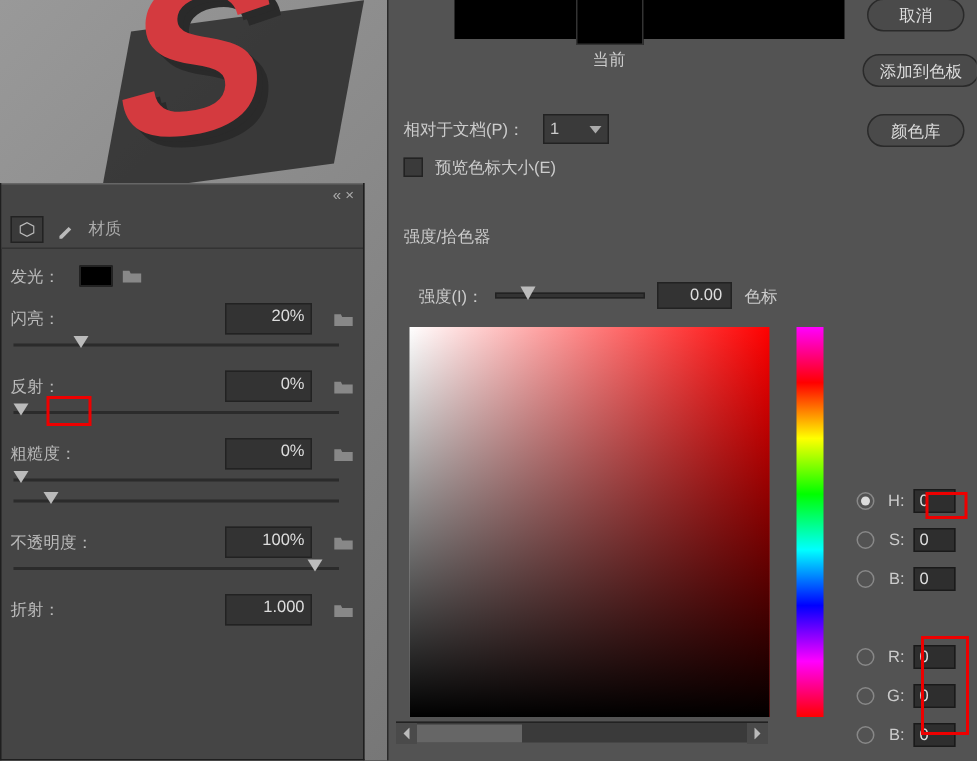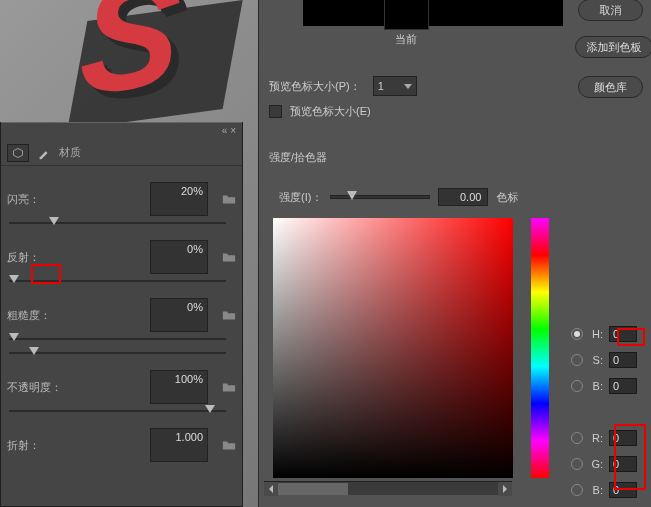--- a/index.html
+++ b/index.html
@@ -19,21 +19,21 @@
 .mat{color:#aaa}
 .props-body{padding:8px 6px}
 .row{display:flex;align-items:center;height:20px;margin-bottom:2px}
 .row .lab{width:46px;color:#bbb;white-space:nowrap}
 .color-sw{width:22px;height:14px;border:1px solid #222;background:#555;margin-right:6px}
 .folder-ic{width:14px;height:12px;opacity:.8}
 .sphere{position:absolute;right:14px;top:198px;width:50px;height:50px;border-radius:50%;background:radial-gradient(circle at 35% 30%,#fff 0%,#ddd 25%,#666 60%,#222 100%)}
 .sphere-sh{position:absolute;right:10px;top:244px;width:56px;height:10px;background:radial-gradient(ellipse,#222 0,transparent 70%)}
 .slider-row{margin-top:8px;margin-bottom:2px;display:flex;align-items:center;gap:8px}
 .slider-lab{width:52px;color:#bbb;white-space:nowrap}
-.pct-input{width:58px;height:34px;background:#333;border:1px solid #222;color:#ddd;text-align:right;padding-right:4px;line-height:16px}
+.pct-input{width:58px;height:21px;background:#333;border:1px solid #222;color:#ddd;text-align:right;padding-right:4px;line-height:16px}
 .slider-track{height:14px;position:relative}
 .slider-line{position:absolute;left:2px;right:10px;top:4px;height:2px;background:#2b2b2b}
 .slider-knob{position:absolute;top:-1px;width:0;height:0;border-left:5px solid transparent;border-right:5px solid transparent;border-top:8px solid #bbb}
 .redbox{border:2px solid #e00;position:absolute}
 .dialog{position:absolute;left:258px;top:0;right:0;height:507px;background:#535353;border-left:1px solid #2a2a2a}
 .dlg-top{height:45px;position:relative}
 .swatch-prev{position:absolute;left:44px;top:-4px;width:260px;height:30px;background:#000}
 .swatch-dark{position:absolute;left:125px;top:-4px;width:45px;height:34px;background:#000;border:1px solid #333}
 .swatch-lbl{position:absolute;left:136px;top:32px;color:#ccc}
 .btn{width:65px;height:22px;background:#4a4a4a;border:1px solid #2a2a2a;border-radius:11px;display:flex;align-items:center;justify-content:center;color:#ddd}
@@ -84,20 +84,27 @@
       <svg class="brush-ic" viewBox="0 0 16 16">
           <path d="M2 5l6-3 6 3v6l-6 3-6-3z" fill="none" stroke="#bbb" stroke-width="1"></path>
         </svg>
     </span>
     <svg width="14" height="14" viewBox="0 0 16 16">
         <path d="M3 13l7-7 2 2-7 7H3z" fill="#bbb"></path>
       </svg>
     <span class="mat">材质</span>
   </div>
   <div class="props-body">
+    <div class="row">
+      <span class="lab">发光：</span>
+      <span class="color-sw" style="background:#000"></span>
+      <svg class="folder-ic" viewBox="0 0 16 12">
+          <path d="M1 2h5l1 2h8v7H1z" fill="#999"></path>
+        </svg>
+    </div>
 
     <div id="sliders">
         <div class="slider-row">
           <span class="slider-lab">闪亮：</span>
           <span style="flex:1"></span>
           <span class="pct-input">20%</span>
           <svg class="folder-ic" style="margin-left:6px" viewBox="0 0 16 12">
             <path d="M1 2h5l1 2h8v7H1z" fill="#999"></path>
           </svg>
         </div>
@@ -166,21 +173,21 @@
   <div class="dlg-top">
     <div class="swatch-prev"></div>
     <div class="swatch-dark"></div>
     <div class="swatch-lbl">当前</div>
     <div class="btn b1">取消</div>
     <div class="btn b2">添加到色板</div>
     <div class="btn b3">颜色库</div>
   </div>
 
   <div class="section preview-row">
-    <span>预览色标大小(P)：</span>
+    <span>相对于文档(P)：</span>
     <span class="select">
       <span>1</span>
       <span class="chev"></span>
     </span>
   </div>
 
   <div class="section chk-row">
     <span class="chk"></span>
     <span>预览色标大小(E)</span>
   </div>

